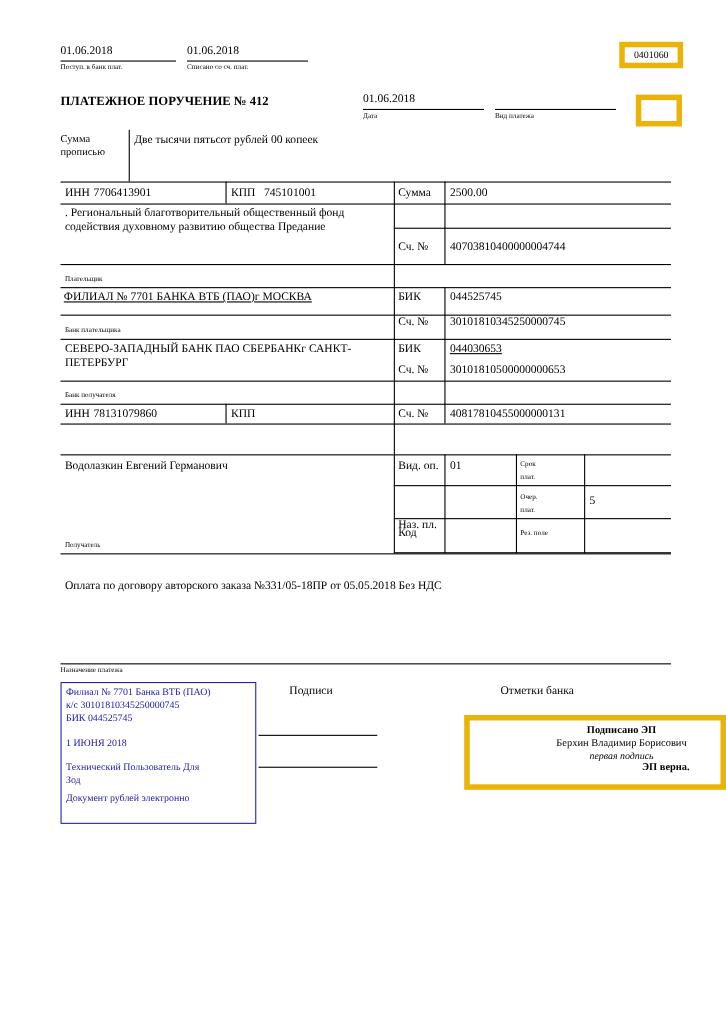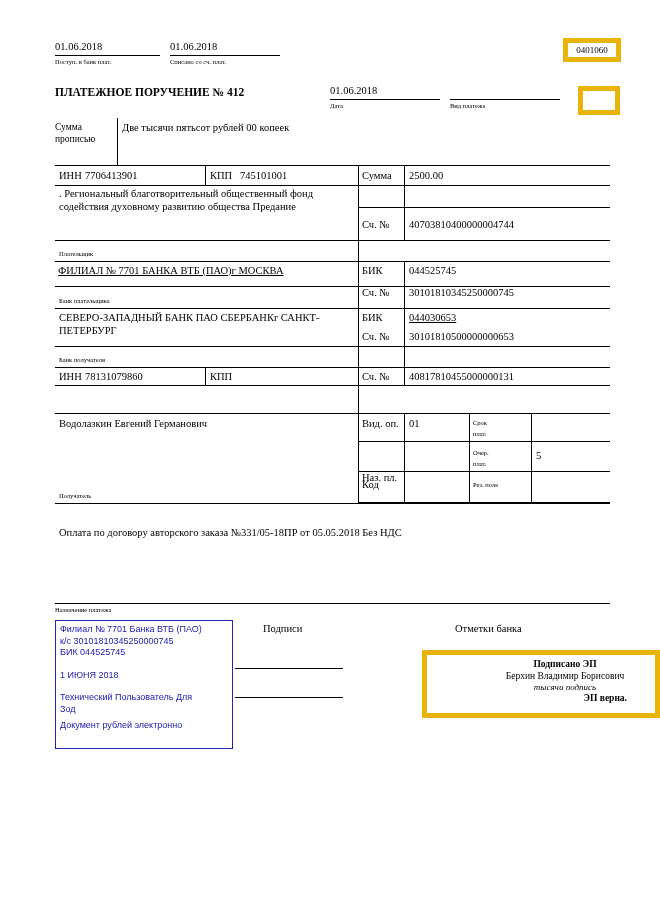--- a/index.html
+++ b/index.html
@@ -177,36 +177,36 @@
   <div class="abs hl" style="left:55px; top:603px; width:555px;"></div>
   <div class="abs t small" style="left:55px; top:606px;">Назначение платежа</div>
 
   <div class="abs t n10" style="left:263px; top:623px;">Подписи</div>
   <div class="abs t n10" style="left:455px; top:623px;">Отметки банка</div>
 
   <div class="abs hl" style="left:235px; top:668px; width:108px;"></div>
   <div class="abs hl" style="left:235px; top:697px; width:108px;"></div>
 
   <div class="abs" style="left:55px; top:620px; width:176px; height:127px; border:1px solid #2222bb;">
-    <div style="padding:3px 4px; color:#1a1aa8; font-family:Liberation Sans, sans-serif; font-size:9px; line-height:11.5px;">
+    <div style="padding:3px 4px; color:#1a1aa8; font-family:Liberation Serif, serif; font-size:9px; line-height:11.5px;">
       <div>Филиал № 7701 Банка ВТБ (ПАО)</div>
       <div>к/с 30101810345250000745</div>
       <div>БИК 044525745</div>
       <div style="height:11px;"></div>
       <div>1 ИЮНЯ 2018</div>
       <div style="height:11px;"></div>
       <div>Технический Пользователь Для</div>
       <div>Зод</div>
       <div style="height:5px;"></div>
       <div>Документ рублей электронно</div>
     </div>
   </div>
 
   <div class="abs box" style="left:422px; top:650px; width:180px; height:58px;padding-left:48px;">
     <div style="padding:4px 6px; text-align:center; font-family:'Liberation Serif', serif;">
       <div class="b" style="font-size:9.5px;">Подписано ЭП</div>
       <div style="font-size:9.5px; margin-top:2px;">Берхин Владимир Борисович</div>
-      <div class="i" style="font-size:9px; margin-top:1px;">тысячи подпись</div>
+      <div class="i" style="font-size:9px; margin-top:1px;">первая подпись</div>
       <div class="b" style="font-size:9.5px; margin-top:1px; text-align:right; padding-right:22px;">ЭП верна.</div>
     </div>
   </div>
 
 </div>
 
 </body></html>

